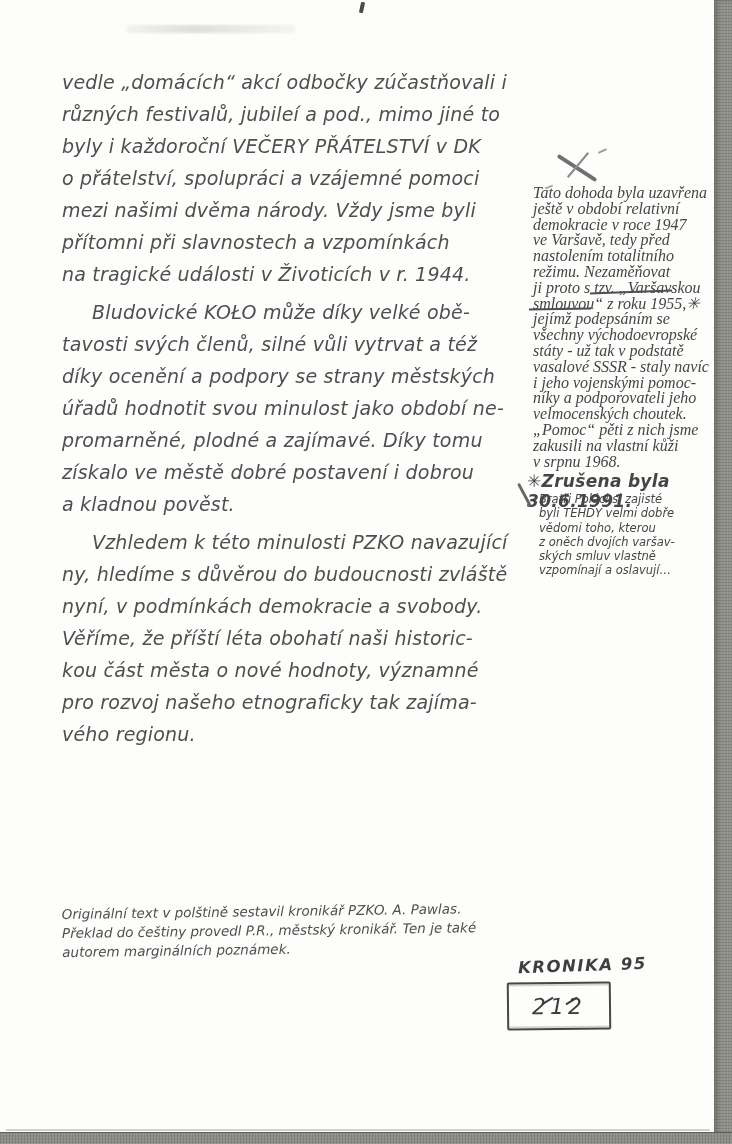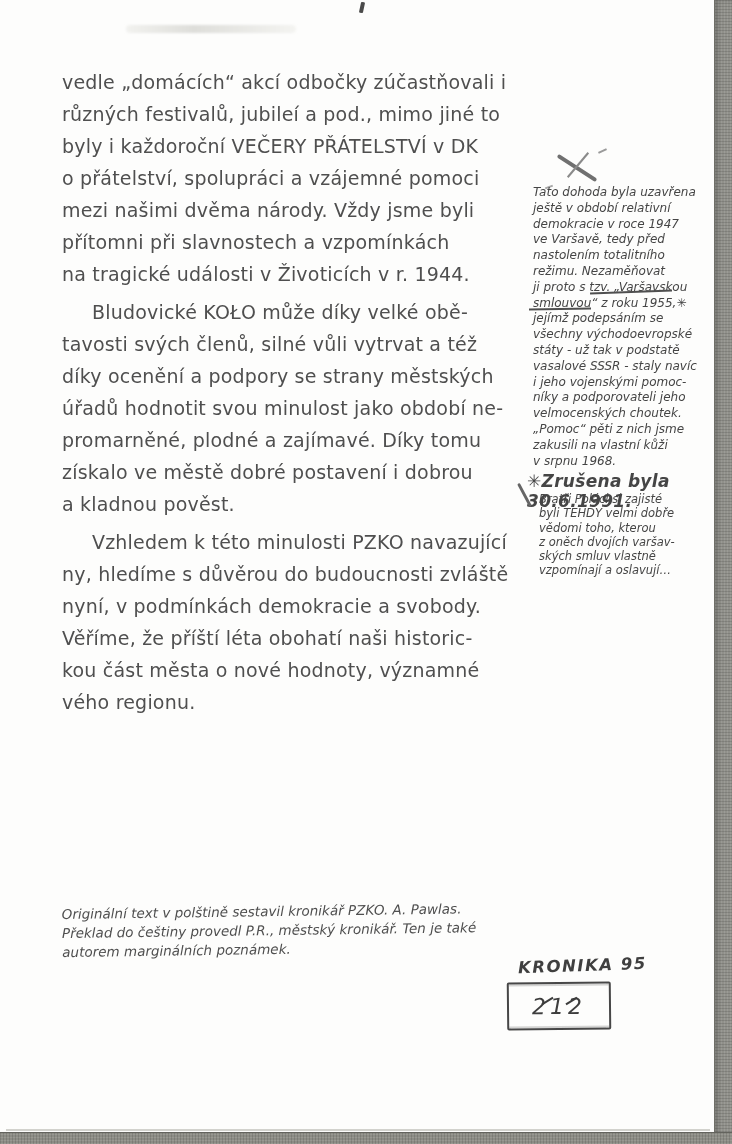--- a/index.html
+++ b/index.html
@@ -13,36 +13,37 @@
     overflow: hidden;
     font-family: "DejaVu Sans", sans-serif;
   }
 
   
   .main-text {
     position: absolute;
     left: 62px;
     top: 66px;
     width: 472px;
+    font-style: italic;
     font-size: 19px;
     line-height: 32px;
     letter-spacing: 0.2px;
     color: #4f4f4f;
   }
   .para { margin: 0 0 6px 0; }
   .para .line { white-space: nowrap; }
   .para.indent .line:first-child { text-indent: 30px; }
 
   .note {
     position: absolute;
     font-style: italic;
     color: #454545;
   }
   .note .line { white-space: nowrap; }
-  .note1 { left: 533px; top: 185px; width: 200px; font-size: 12px; line-height: 15.8px; }
+  .note1 { left: 533px; top: 185px; width: 200px; font-size: 16px; line-height: 15.8px; font-family: Liberation Serif, serif; }
   .note2 { left: 527px; top: 471px; font-size: 17px; font-weight: bold; letter-spacing: 0.3px; }
   .note3 { left: 539px; top: 492px; font-size: 11.5px; line-height: 14.3px; }
 
   .footer-note {
     position: absolute;
     left: 62px;
     top: 905px;
     font-style: italic;
     font-size: 13.5px;
     line-height: 19px;
@@ -180,20 +181,21 @@
         <div class="line">promarněné, plodné a zajímavé. Díky tomu</div>
         <div class="line">získalo ve městě dobré postavení i dobrou</div>
         <div class="line">a kladnou pověst.</div>
       </div>
     <div class="para indent">
         <div class="line">Vzhledem k této minulosti PZKO navazující</div>
         <div class="line">ny, hledíme s důvěrou do budoucnosti zvláště</div>
         <div class="line">nyní, v podmínkách demokracie a svobody.</div>
         <div class="line">Věříme, že příští léta obohatí naši historic-</div>
         <div class="line">kou část města o nové hodnoty, významné</div>
+        <div class="line">pro rozvoj našeho etnograficky tak zajíma-</div>
         <div class="line">vého regionu.</div>
       </div>
   </div>
 
   <div class="mark xm1"></div>
   <div class="mark xm2"></div>
   <div class="mark xm3"></div>
   <div class="mark xm4"></div>
 
   <div class="note note1">

